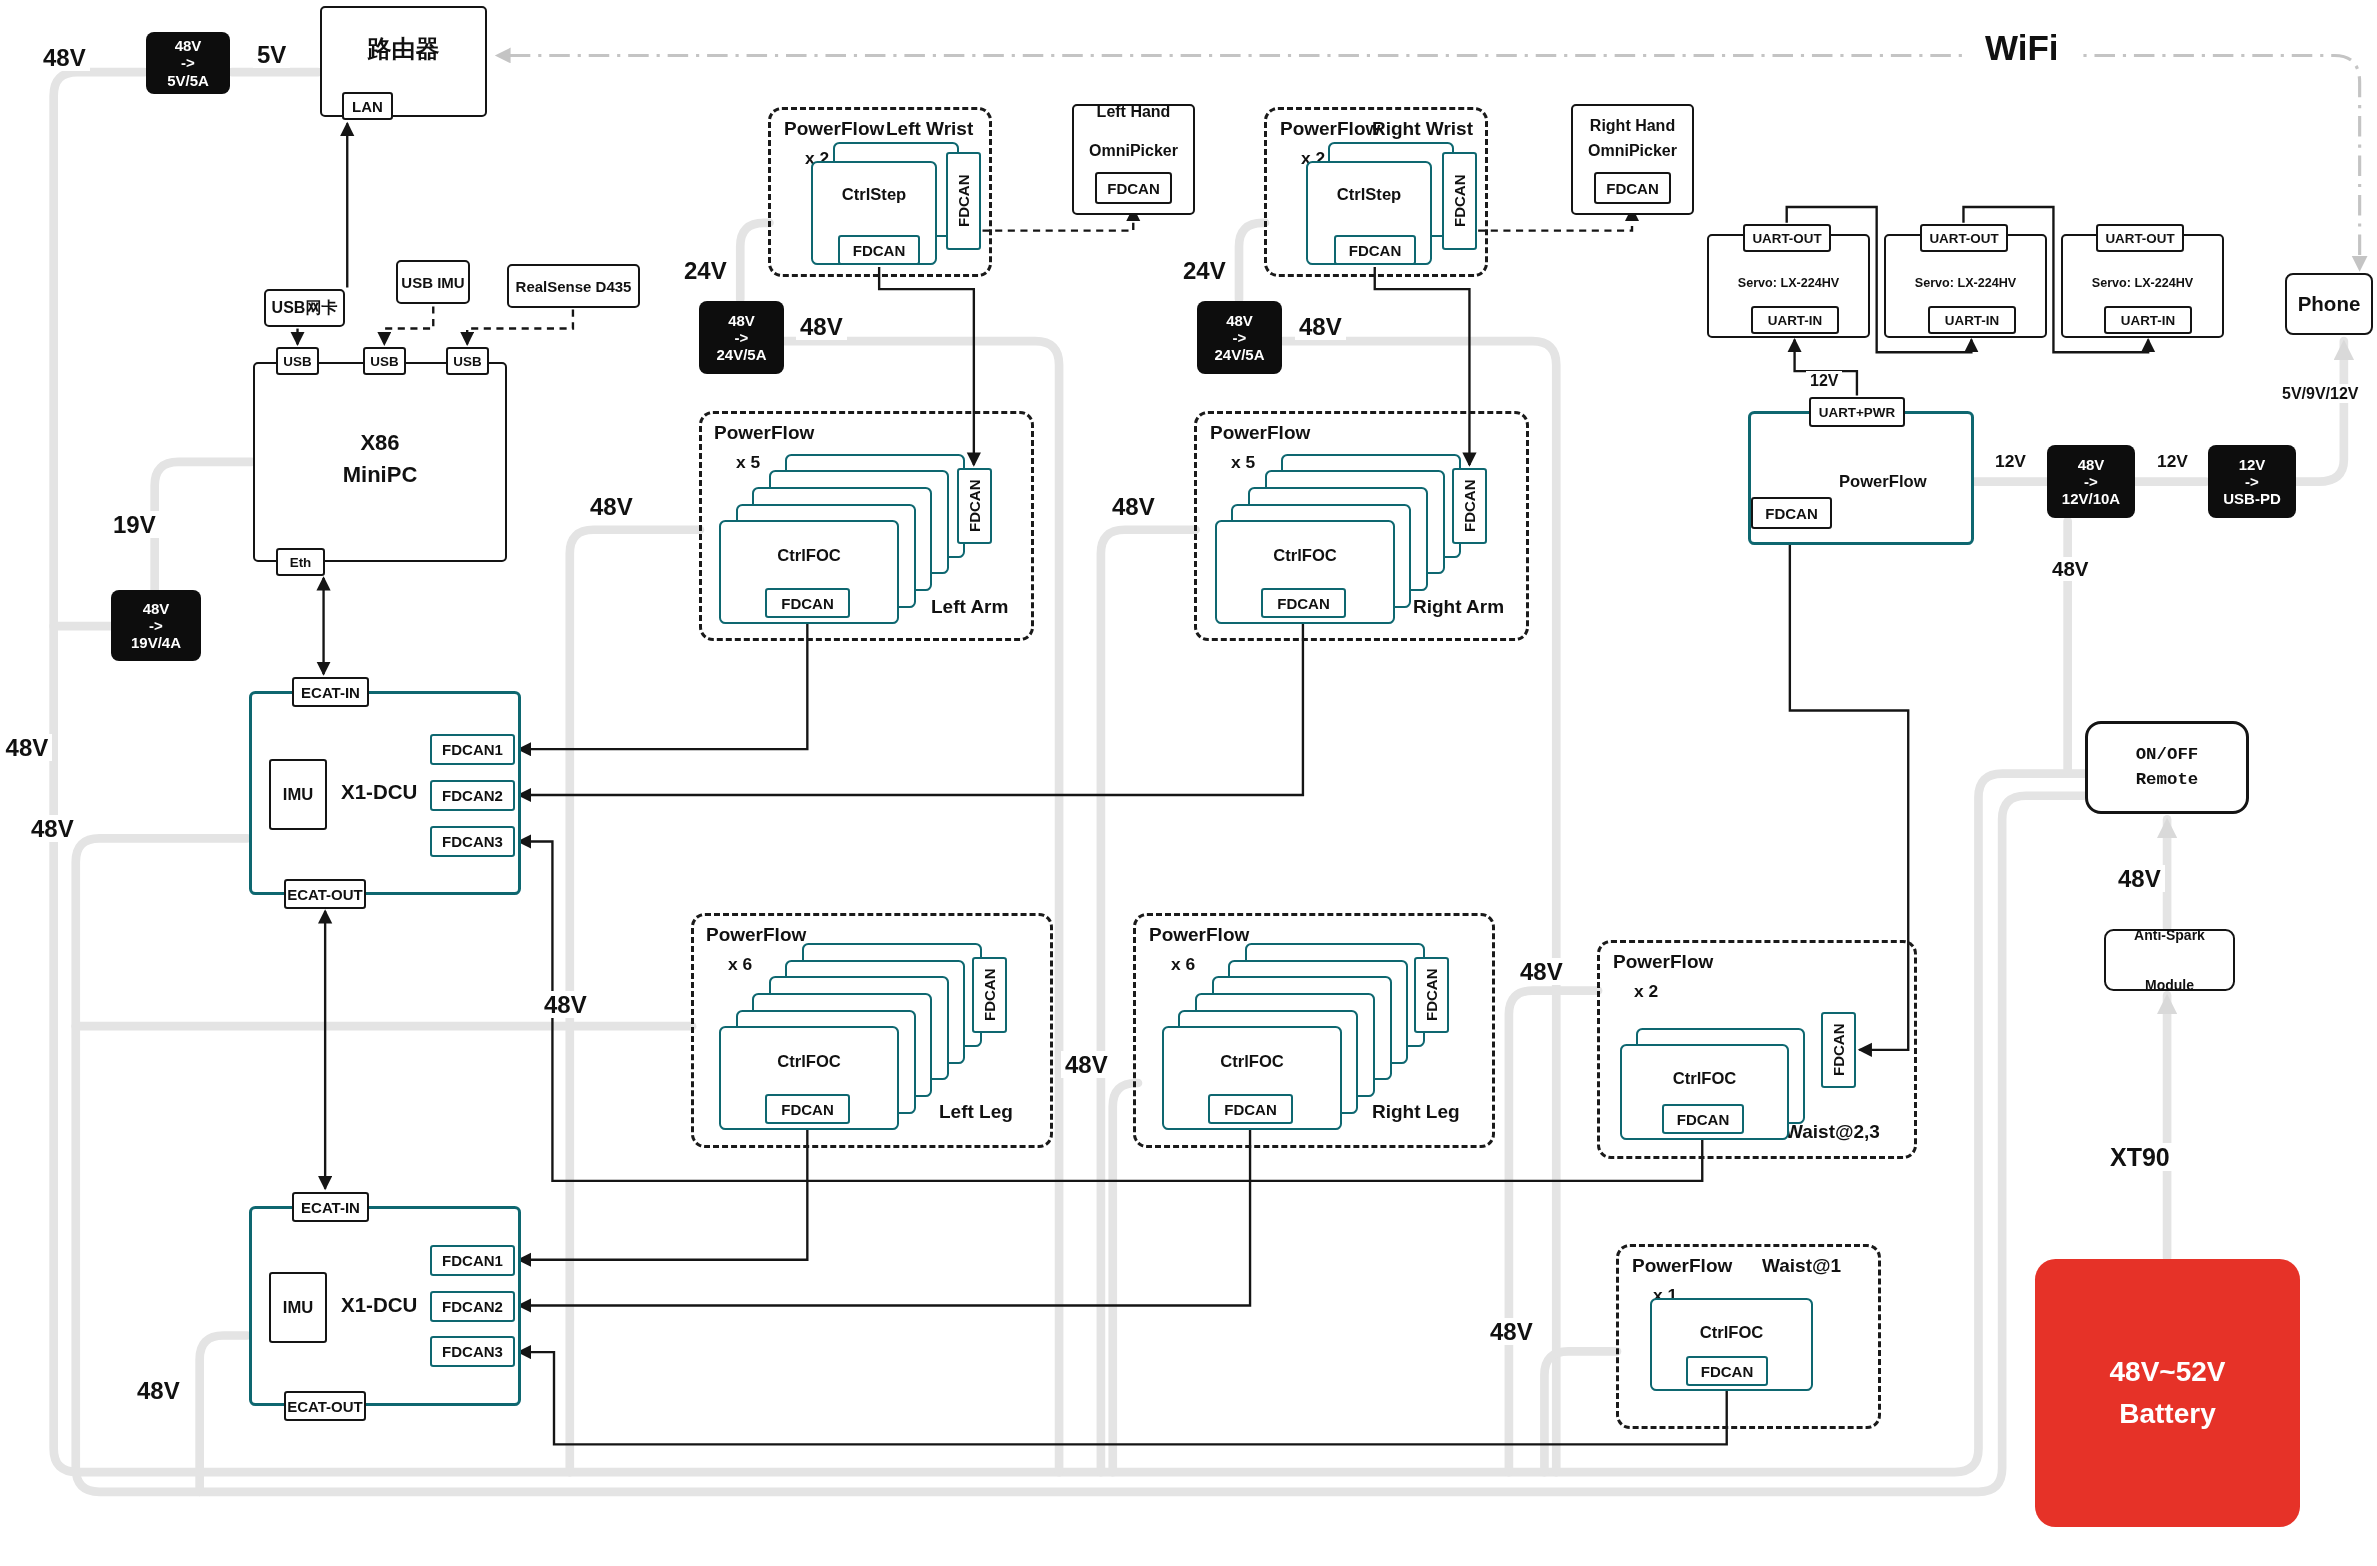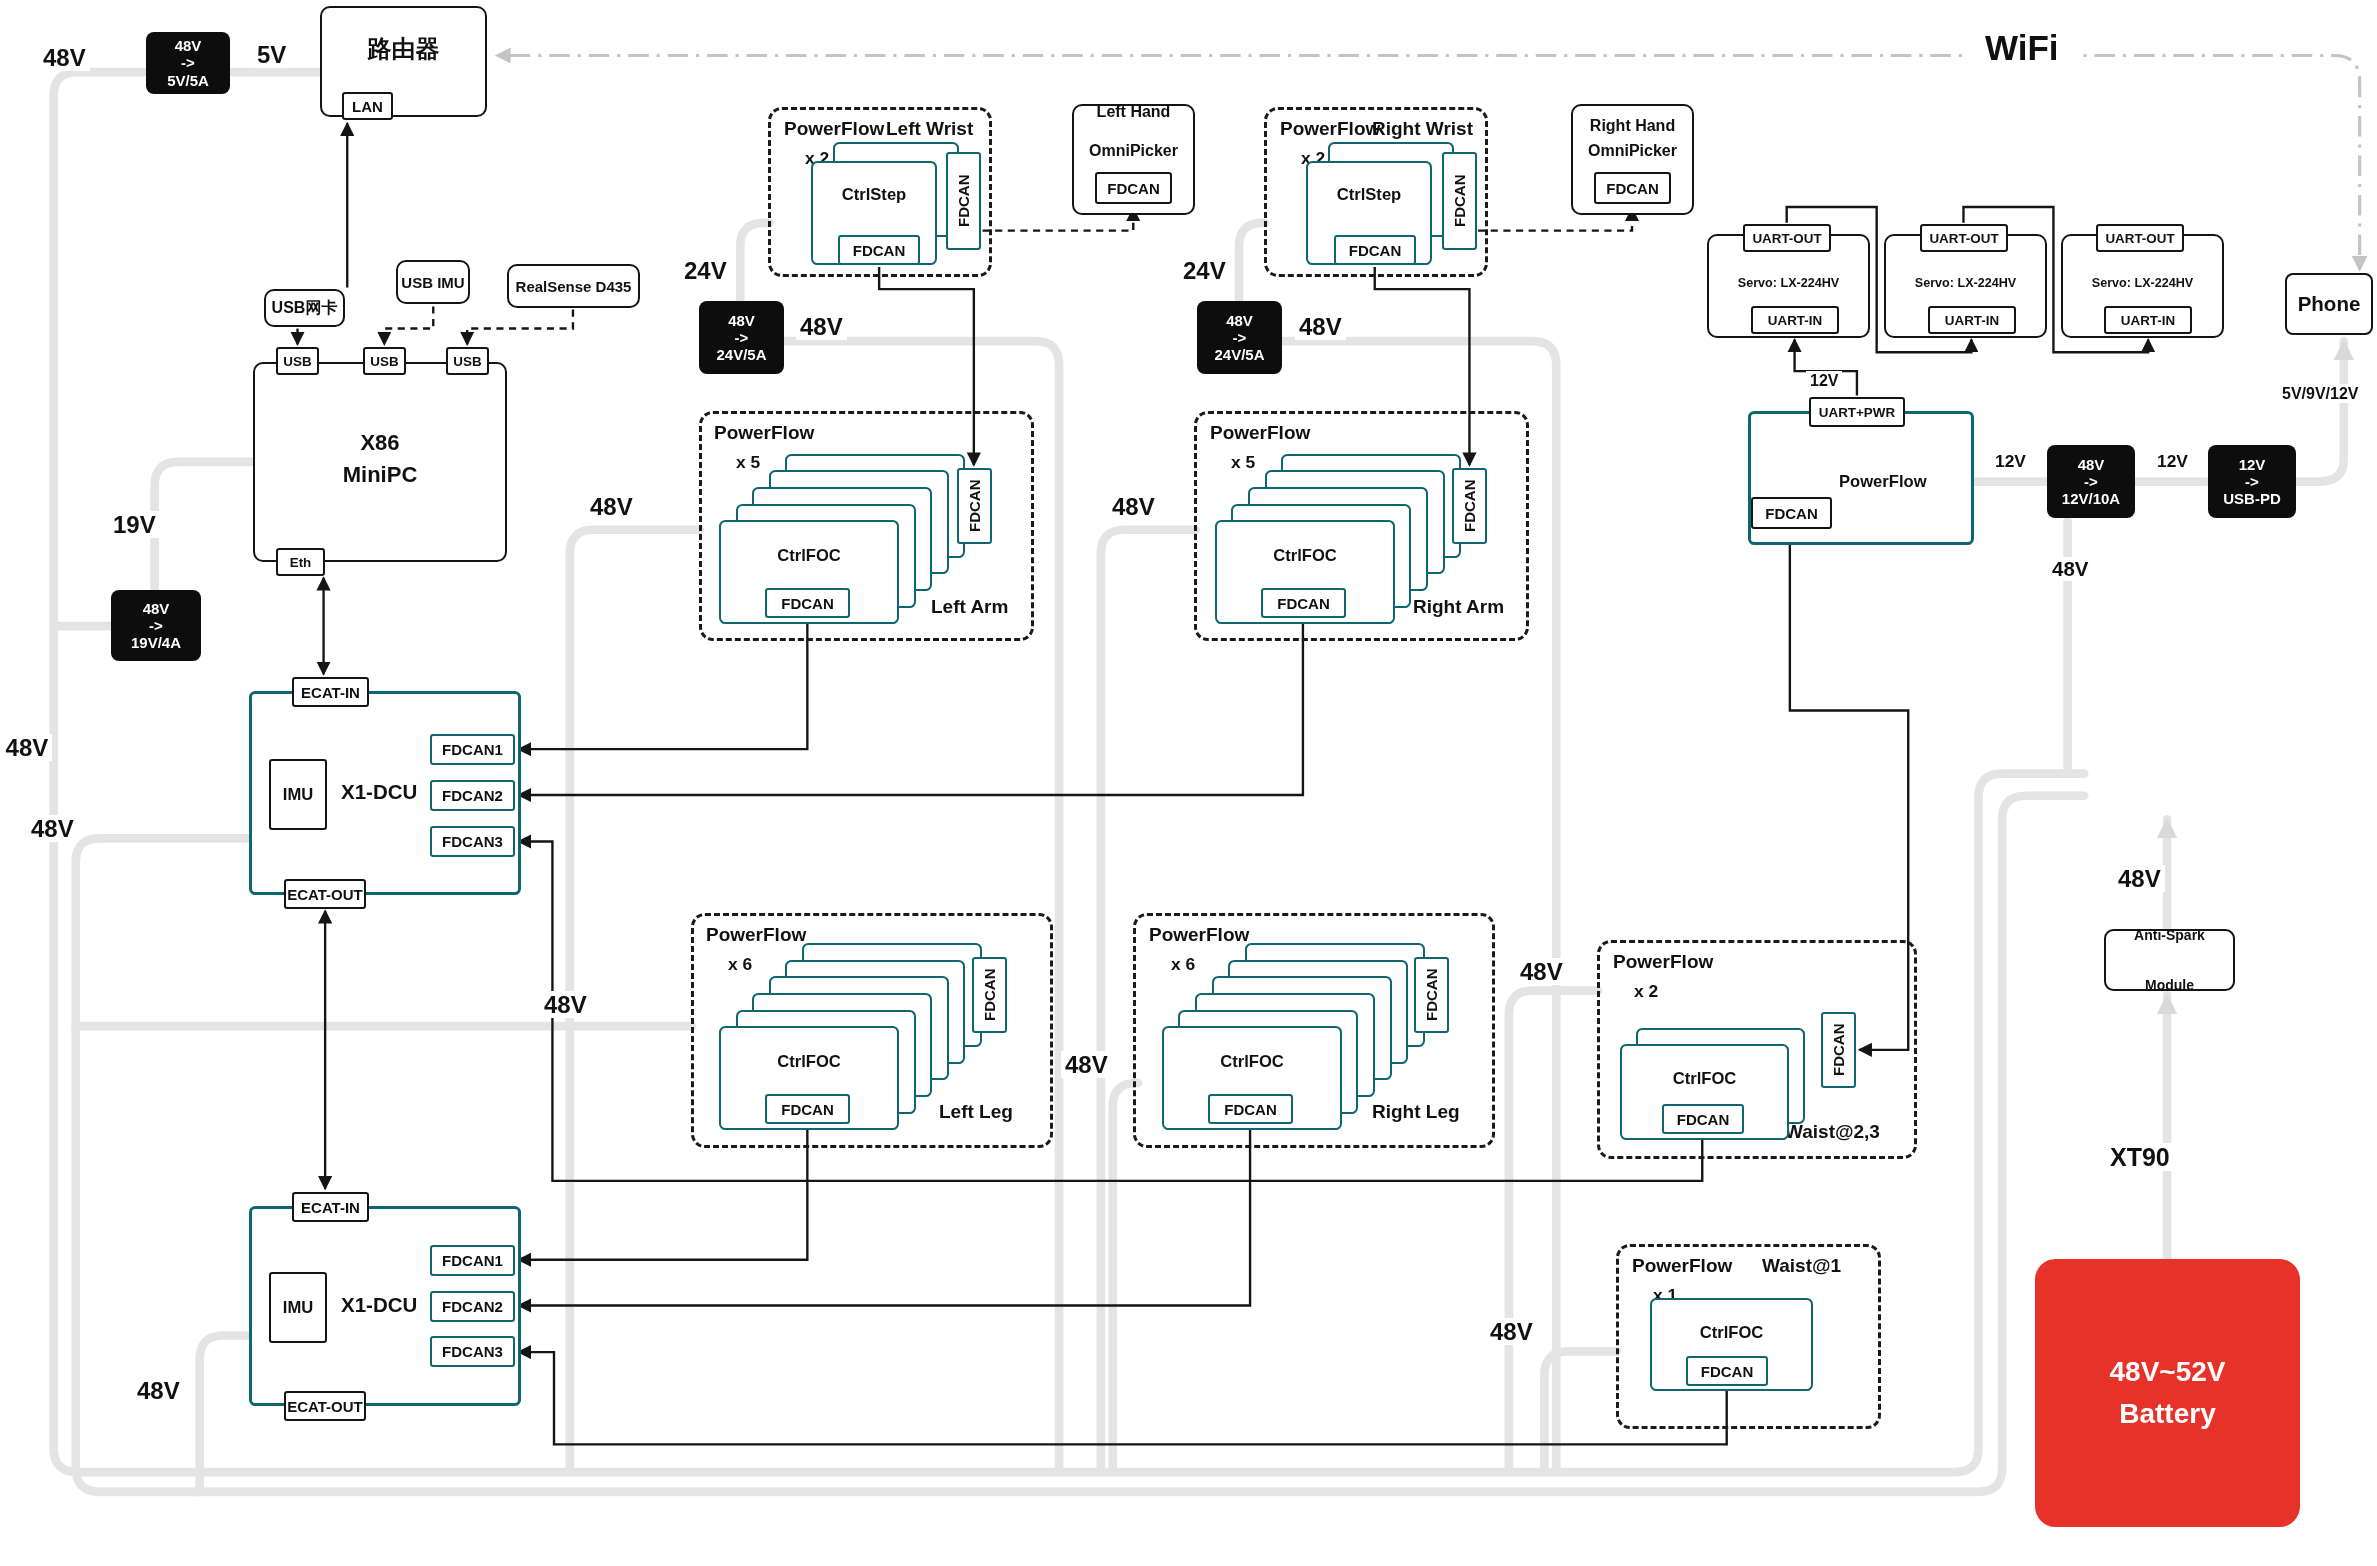--- a/index.html
+++ b/index.html
@@ -1,20 +1,20 @@
 <!DOCTYPE html>
 <html style="font-size:12.6px"><head>
 <meta charset="utf-8">
 <style>
   html,body{margin:0;padding:0;background:#fff;}
   #canvas{position:relative;width:2377px;height:1567px;background:#fff;
           font-family:"Liberation Sans",sans-serif;color:#111;overflow:hidden;}
   #wires{position:absolute;left:0;top:0;}
   .abs{position:absolute;box-sizing:border-box;}
-  .box{border:2.4px solid #141414;background:#fff;border-radius:10px;}
+  .box{border:2.4px solid #141414;background:#fff;border-radius:5px;}
   .tbox{border:2.4px solid #0e6770;background:#fff;border-radius:6.3px;}
   .dash{border:3.2px dashed #1a1a1a;border-radius:14px;background:transparent;}
   .tab{border:2.4px solid #141414;background:#fff;border-radius:3.2px;display:flex;
        align-items:center;justify-content:center;font-weight:bold;font-size:15px;}
   .ttab{border:2.4px solid #0e6770;background:#fff;border-radius:3.2px;display:flex;
        align-items:center;justify-content:center;font-weight:bold;font-size:15px;}
   .conv{background:#0d0d0d;color:#fff;border-radius:8px;display:flex;flex-direction:column;
        align-items:center;justify-content:center;font-weight:bold;font-size:16px;line-height:1.15;}
   .lbl{position:absolute;font-weight:bold;font-size:24px;line-height:1;background:#fff;padding:1.6px 4px;white-space:nowrap;}
   .t{position:absolute;font-weight:bold;white-space:nowrap;}
@@ -240,20 +240,24 @@
   <span>48V</span>
   <span>-&gt;</span>
   <span>12V/10A</span>
 </div>
 <div class="abs conv" style="left:2208px;top:445px;width:88px;height:73px;font-size:15px;">
   <span>12V</span>
   <span>-&gt;</span>
   <span>USB-PD</span>
 </div>
 
+<div class="abs box mono" style="left:2085px;top:721px;width:164px;height:93px;border-radius:16px;border-width:3.2px;display:flex;flex-direction:column;align-items:center;justify-content:center;font-weight:bold;font-size:17.4px;line-height:1.4;">
+  <span>ON/OFF</span>
+  <span>Remote</span>
+</div>
 <div class="abs box" style="left:2104px;top:929px;width:131px;height:62px;border-radius:9.5px;display:flex;flex-direction:column;align-items:center;justify-content:center;font-weight:bold;font-size:14px;line-height:1.3;gap:32px;">
   <span>Anti-Spark</span>
   <span>Module</span>
 </div>
 <div class="abs red" style="left:2035px;top:1259px;width:265px;height:268px;">
   <span>48V~52V</span>
   <span>Battery</span>
 </div>
 
 <div class="abs dash" style="left:691px;top:913px;width:362px;height:235px;"></div>

